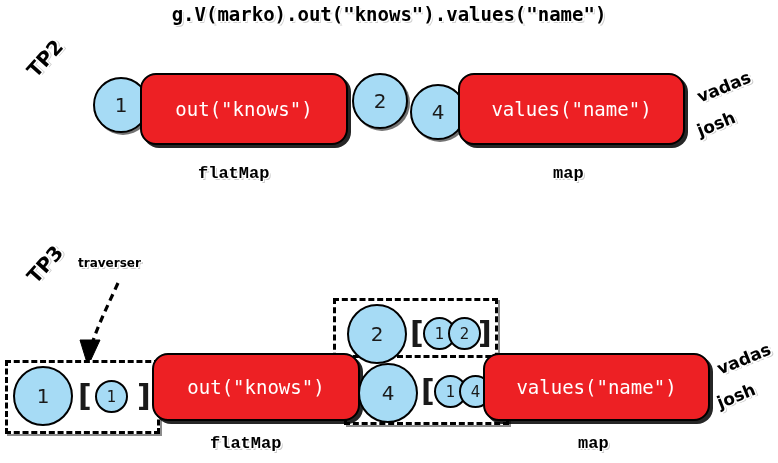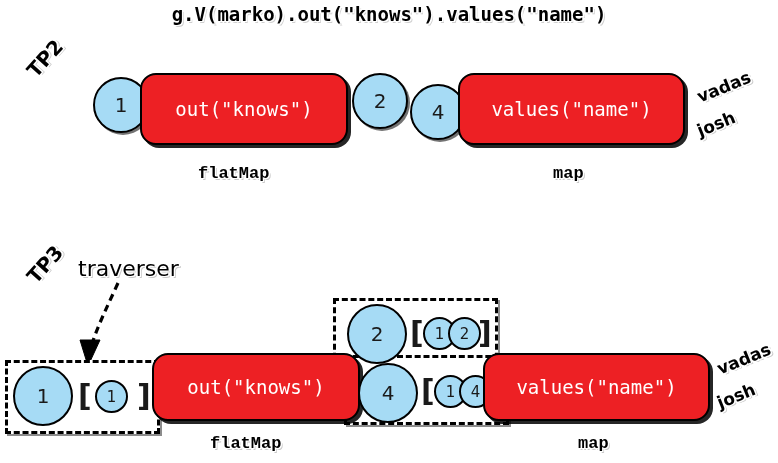--- a/index.html
+++ b/index.html
@@ -109,22 +109,22 @@
       -1.3px -1.3px 0 #ffffff,
       2px 2px 0 #c9c9c9;
   }
   .tp-label   { font-size: 20px; transform: rotate(-48deg); transform-origin: left top; }
   .out-label  { font-size: 17px; transform: rotate(-22deg); transform-origin: left top; }
 
   
   .annot {
     position: absolute;
     font-family: "DejaVu Sans", "Liberation Sans", sans-serif;
-    font-size: 22px;
-    font-weight: normal;
+    font-size: 12px;
+    font-weight: bold;
     color: #000000;
     white-space: pre;
     text-shadow:
       1.3px 1.3px 0 #ffffff,
       -1.3px 1.3px 0 #ffffff,
       1.3px -1.3px 0 #ffffff,
       -1.3px -1.3px 0 #ffffff,
       2px 2px 0 #c9c9c9;
   }
 

